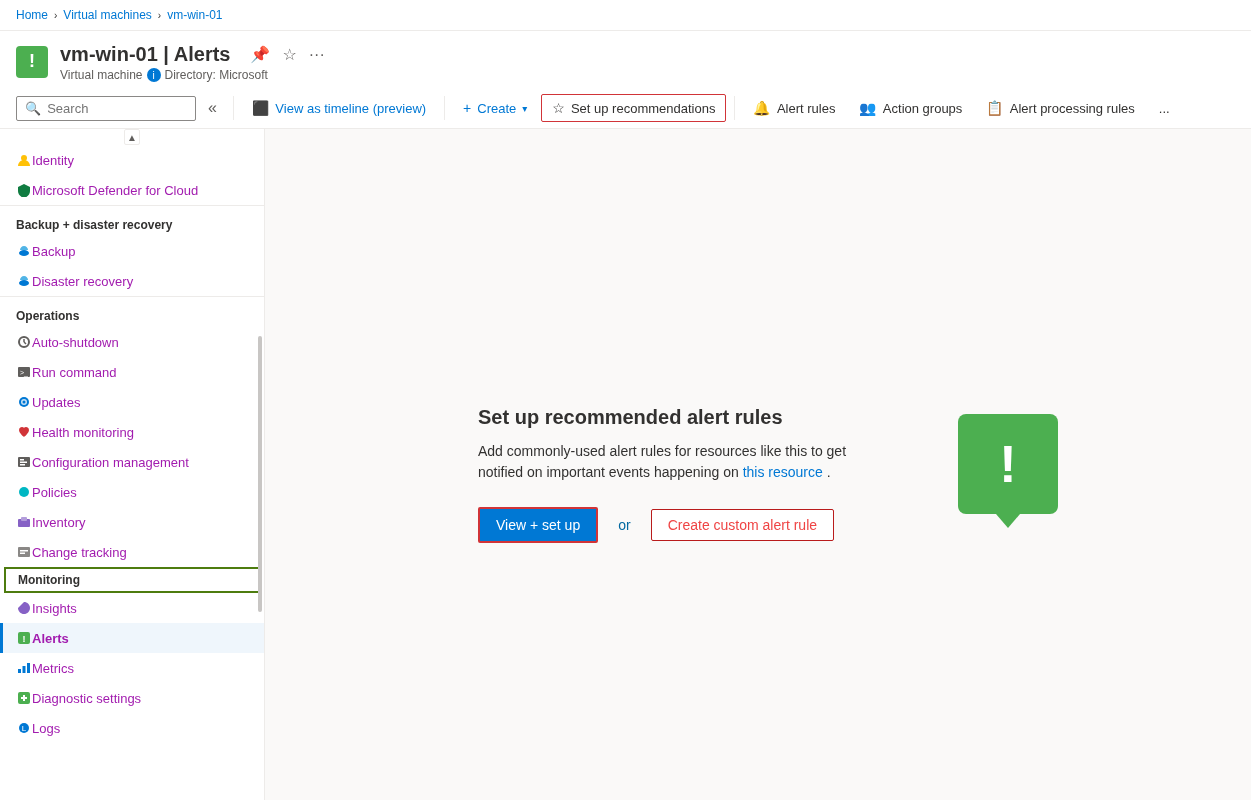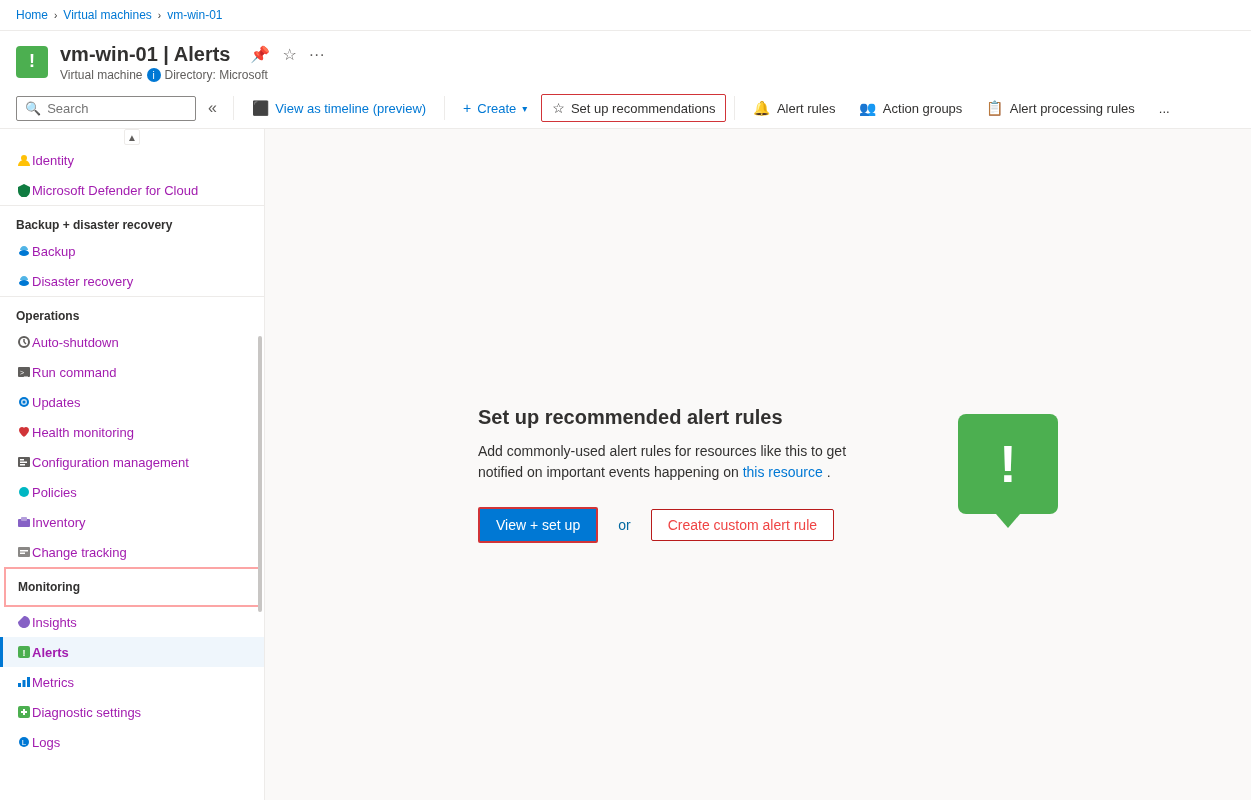--- a/index.html
+++ b/index.html
@@ -108,23 +108,23 @@
       background: #eff6fc; font-weight: 600;
       border-left: 3px solid #0078d4;
       padding-left: 13px;
     }
     .sidebar-section-header {
       padding: 12px 16px 4px 16px;
       font-size: 12px; font-weight: 600; color: #323130;
       border-top: 1px solid #edebe9;
     }
     .sidebar-section-header.monitoring-active {
-      border: 2px solid #fca5a5;
+      border: 2px solid #4d7c0f;
       margin: 0 4px;
-      padding: 11px 12px;
+      padding: 4px 12px;
     }
     .sidebar-item-icon {
       width: 16px; height: 16px; flex-shrink: 0;
       display: flex; align-items: center; justify-content: center;
     }
 
     
     .content-area {
       flex: 1; background: #faf9f8;
       display: flex; align-items: center; justify-content: center;

